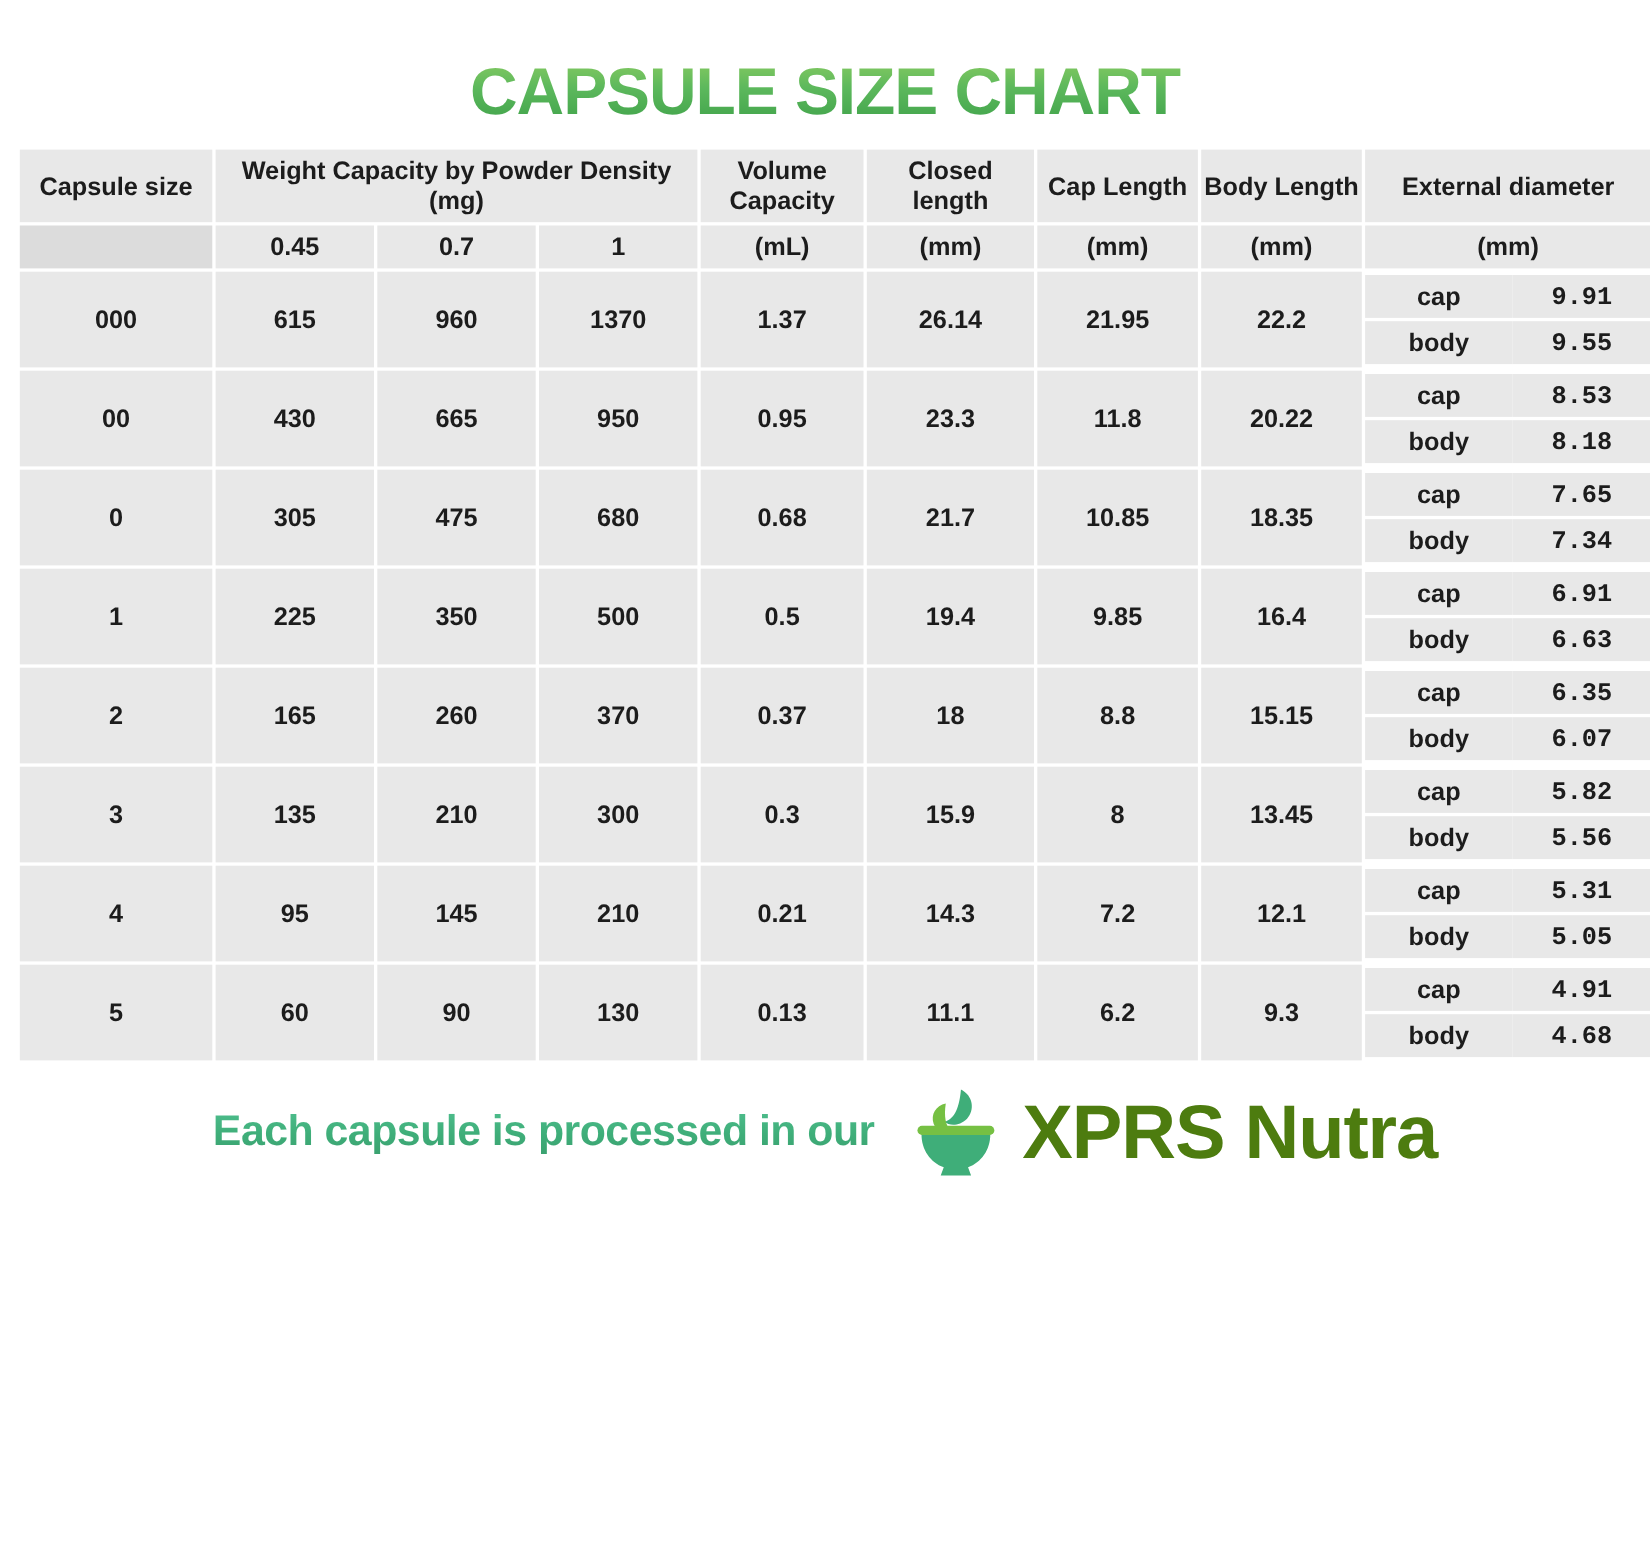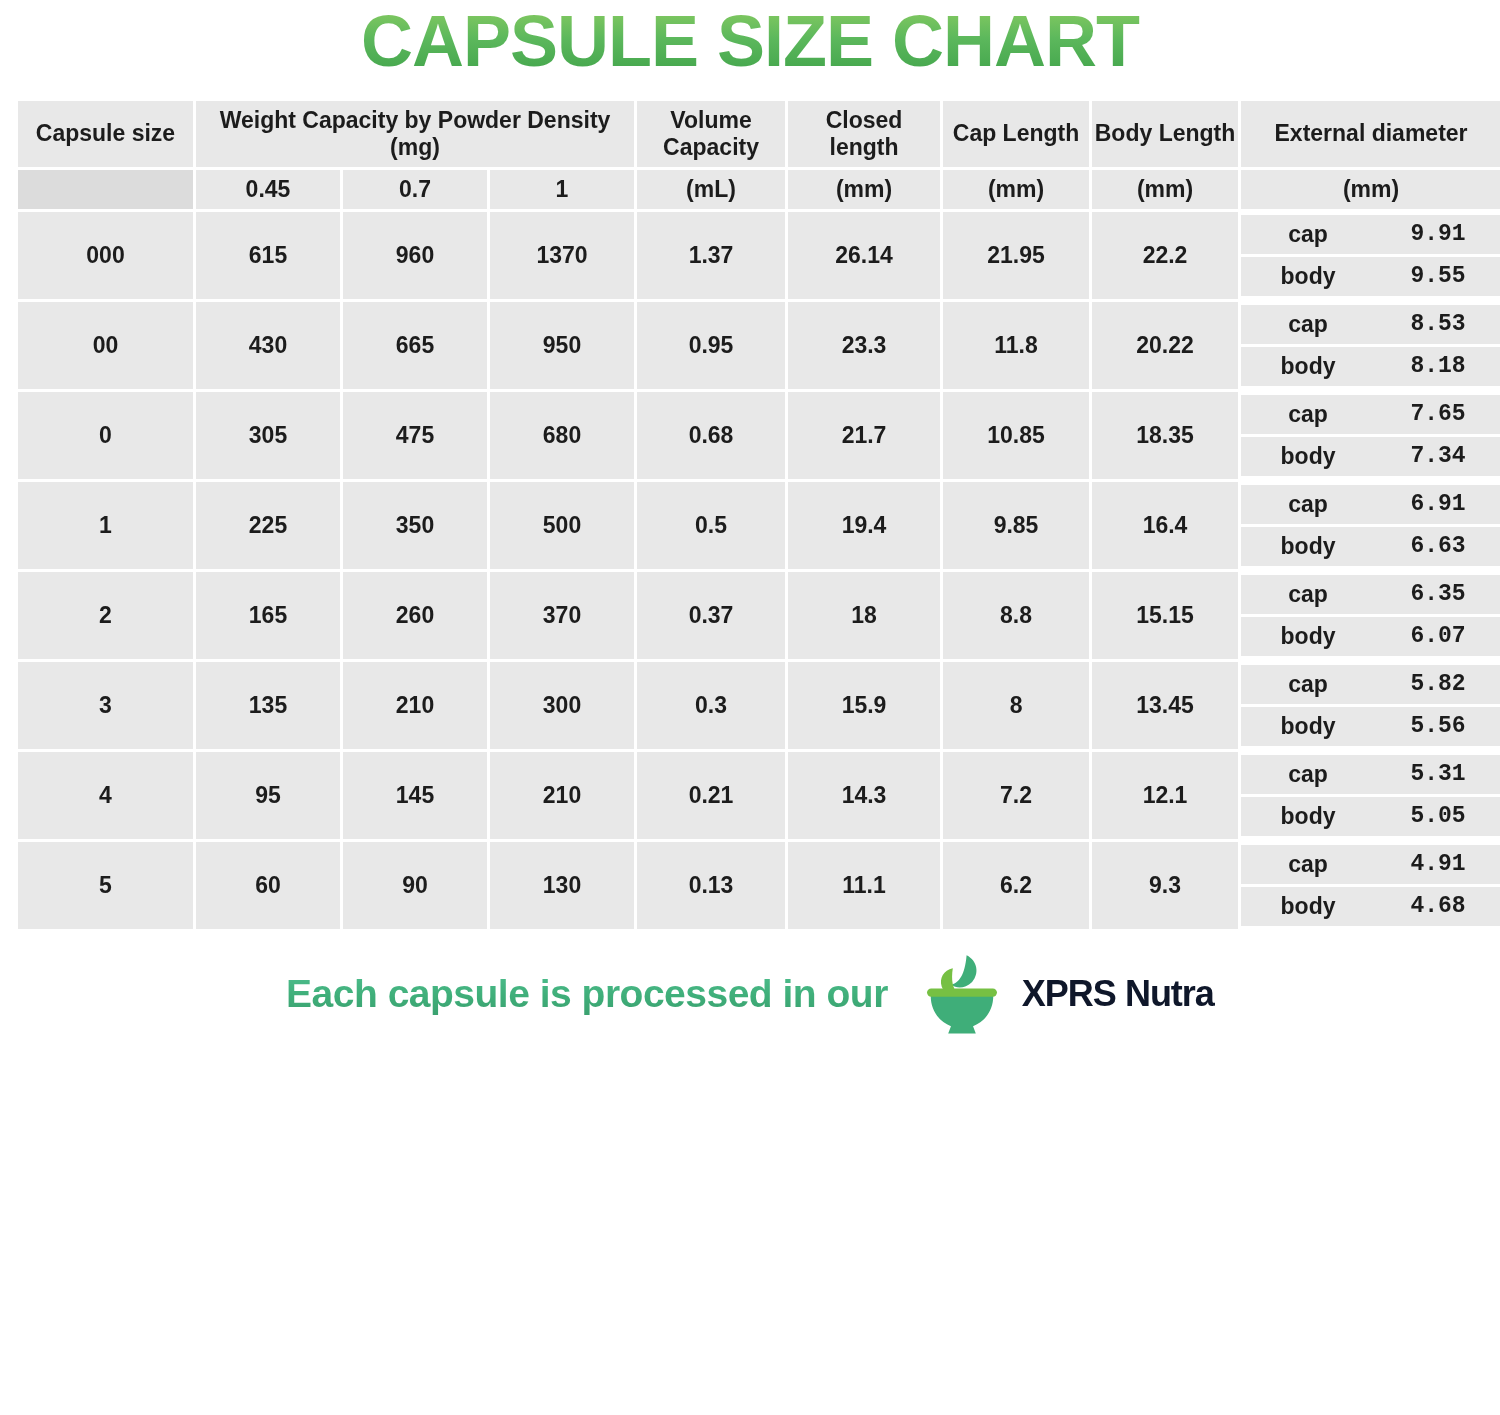--- a/index.html
+++ b/index.html
@@ -17,32 +17,33 @@
     position: relative;
     width: 1500px;
     height: 1415px;
     box-sizing: border-box;
     padding: 0 10px;
   }
 
   
   .title {
     text-align: center;
-    font-size: 72px;
+    font-size: 60px;
     font-weight: 900;
     letter-spacing: -1px;
     line-height: 1.05;
     padding-top: 4px;
     background: linear-gradient(180deg, #8fce62 0%, #5cb85c 48%, #3fa24a 100%);
     -webkit-background-clip: text;
     background-clip: text;
     color: transparent;
     -webkit-text-fill-color: transparent;
     text-transform: uppercase;
     white-space: nowrap;
+    margin-top: 48px;
   }
 
   
   .chart-wrap {
     margin-top: 18px;
     padding: 0 5px;
   }
   table.capsule-table {
     width: 1480px;
     border-collapse: separate;
@@ -146,23 +147,23 @@
     display: flex;
     align-items: center;
     gap: 14px;
   }
   .brand-logo {
     width: 92px;
     height: 92px;
     flex: 0 0 auto;
   }
   .brand-name {
-    font-size: 36px;
+    font-size: 69px;
     font-weight: 900;
-    color: #0f172a;
+    color: #4d7c0f;
     letter-spacing: -1px;
     white-space: nowrap;
   }
 </style>
 </head>
 <body>
 
 <div class="page">
 
   <div class="title">CAPSULE SIZE CHART</div>

